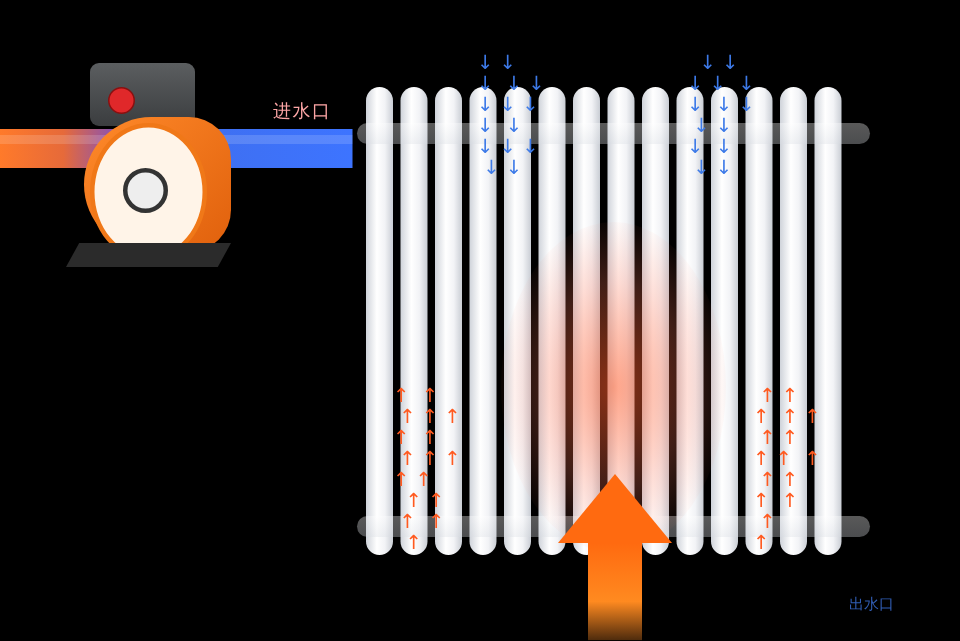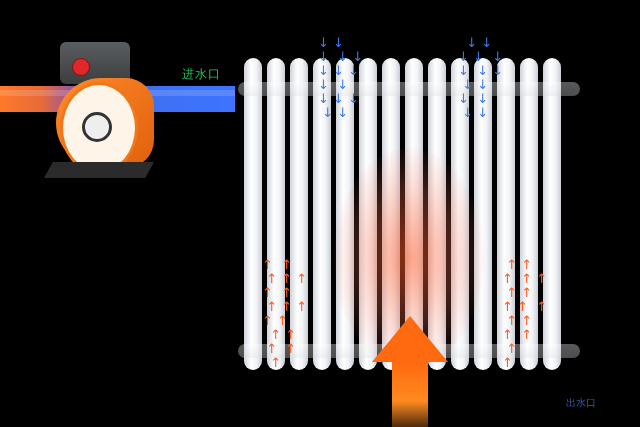--- a/index.html
+++ b/index.html
@@ -9,21 +9,21 @@
     background:linear-gradient(90deg,#ff7a2a 0%,#e66a3a 18%,#7a4fc8 35%,#3f6ff0 55%,#3d74ff 100%);}
   .pipe:after{content:"";position:absolute;left:0;right:0;top:4px;height:6px;background:rgba(255,255,255,0.15);}
   
   .pump{position:absolute;left:44px;top:42px;width:120px;height:140px;}
   .pump-top{position:absolute;left:16px;top:0;width:70px;height:42px;background:linear-gradient(#5b5e60,#3b3d3f);border-radius:6px;}
   .pump-cap{position:absolute;left:28px;top:16px;width:16px;height:16px;border-radius:50%;background:#e0282a;border:1px solid #8a1010;}
   .pump-body{position:absolute;left:12px;top:36px;width:98px;height:90px;background:linear-gradient(135deg,#ff8a2a,#e0600c);border-radius:48px 30px 30px 48px;}
   .pump-face{position:absolute;left:16px;top:40px;width:72px;height:86px;border-radius:50%;background:#fff4e8;border:3px solid #f07818;}
   .pump-dial{position:absolute;left:38px;top:70px;width:24px;height:24px;border-radius:50%;background:#eee;border:3px solid #333;}
   .pump-base{position:absolute;left:0;top:120px;width:110px;height:16px;background:#2b2b2b;clip-path:polygon(8% 0,100% 0,92% 100%,0 100%);}
-  .inlet-label{position:absolute;left:182px;top:66px;color:#22c55e;font-size:12px;letter-spacing:1px;}
+  .inlet-label{position:absolute;left:182px;top:66px;color:#fca5a5;font-size:12px;letter-spacing:1px;}
   
   .radiator{position:absolute;left:244px;top:58px;width:330px;height:312px;}
   .header-bar{position:absolute;left:-6px;right:-6px;height:14px;background:linear-gradient(#fff,#d8dce2);border-radius:7px;}
   .col{position:absolute;top:0;width:18px;height:312px;background:linear-gradient(90deg,#cfd3da 0%,#ffffff 40%,#f2f3f6 70%,#c9cdd4 100%);border-radius:9px;}
   .heat{position:absolute;left:90px;top:90px;width:150px;height:220px;border-radius:50%;
     background:radial-gradient(ellipse at center,rgba(255,90,40,0.55) 0%,rgba(255,120,90,0.25) 45%,rgba(255,255,255,0) 75%);pointer-events:none;}
   .arrow-cluster{position:absolute;font-size:13px;line-height:14px;pointer-events:none;}
   .blue{color:#3d7ae8;}
   .red{color:#ff5a20;}
   

